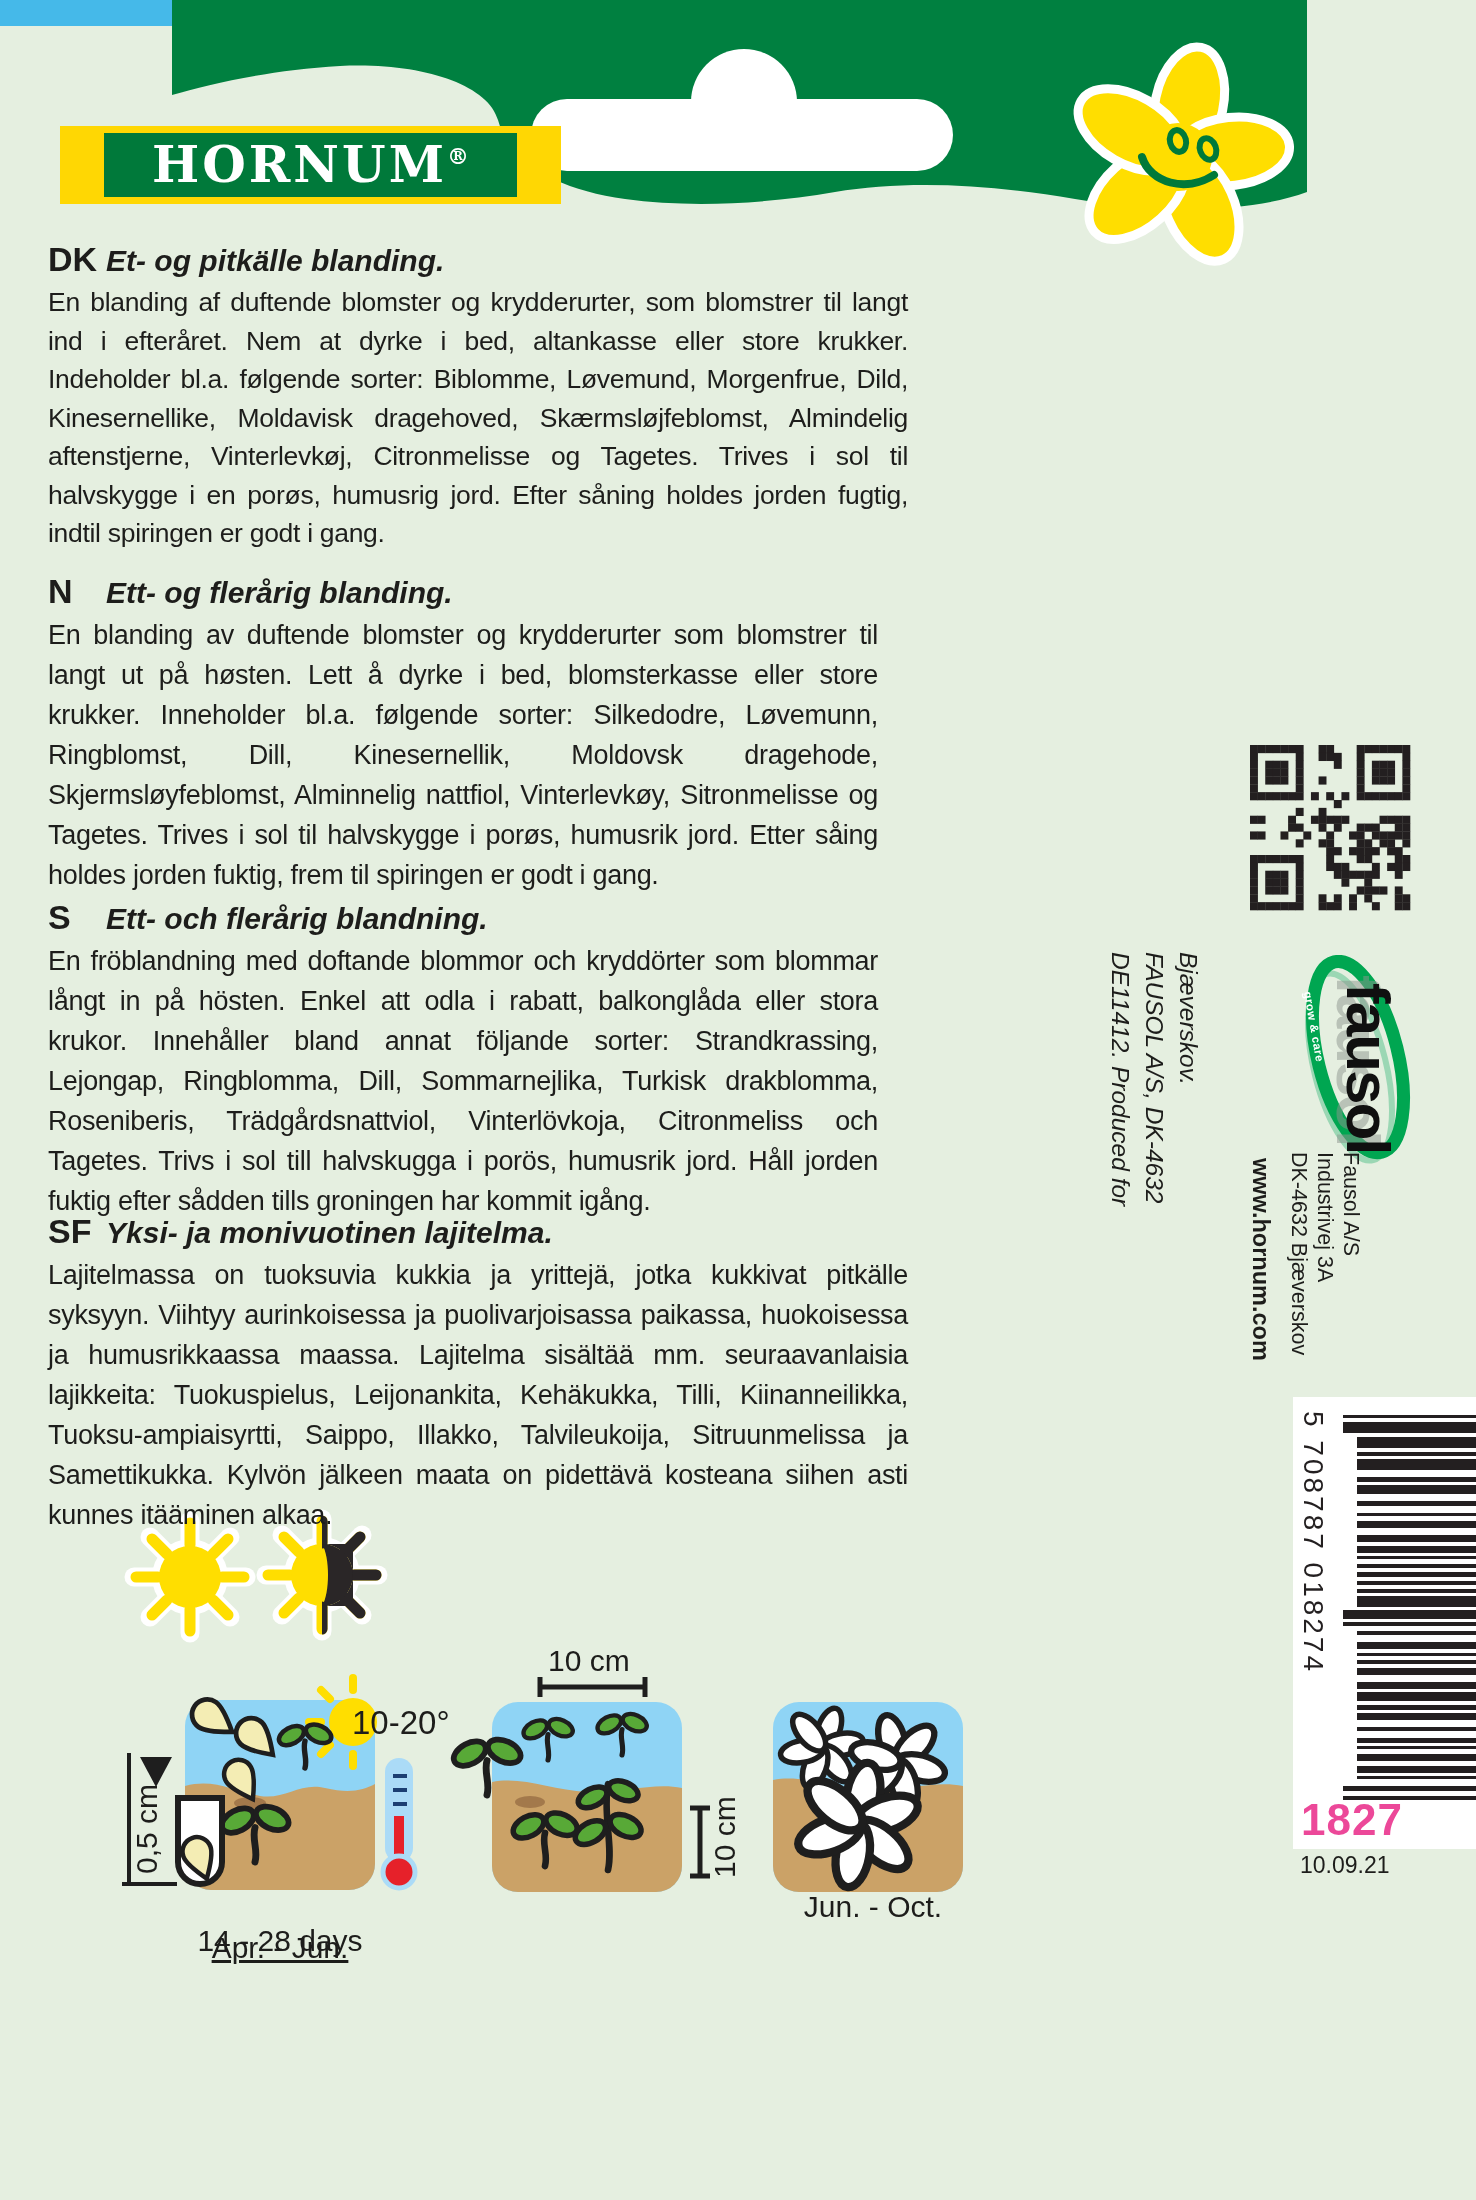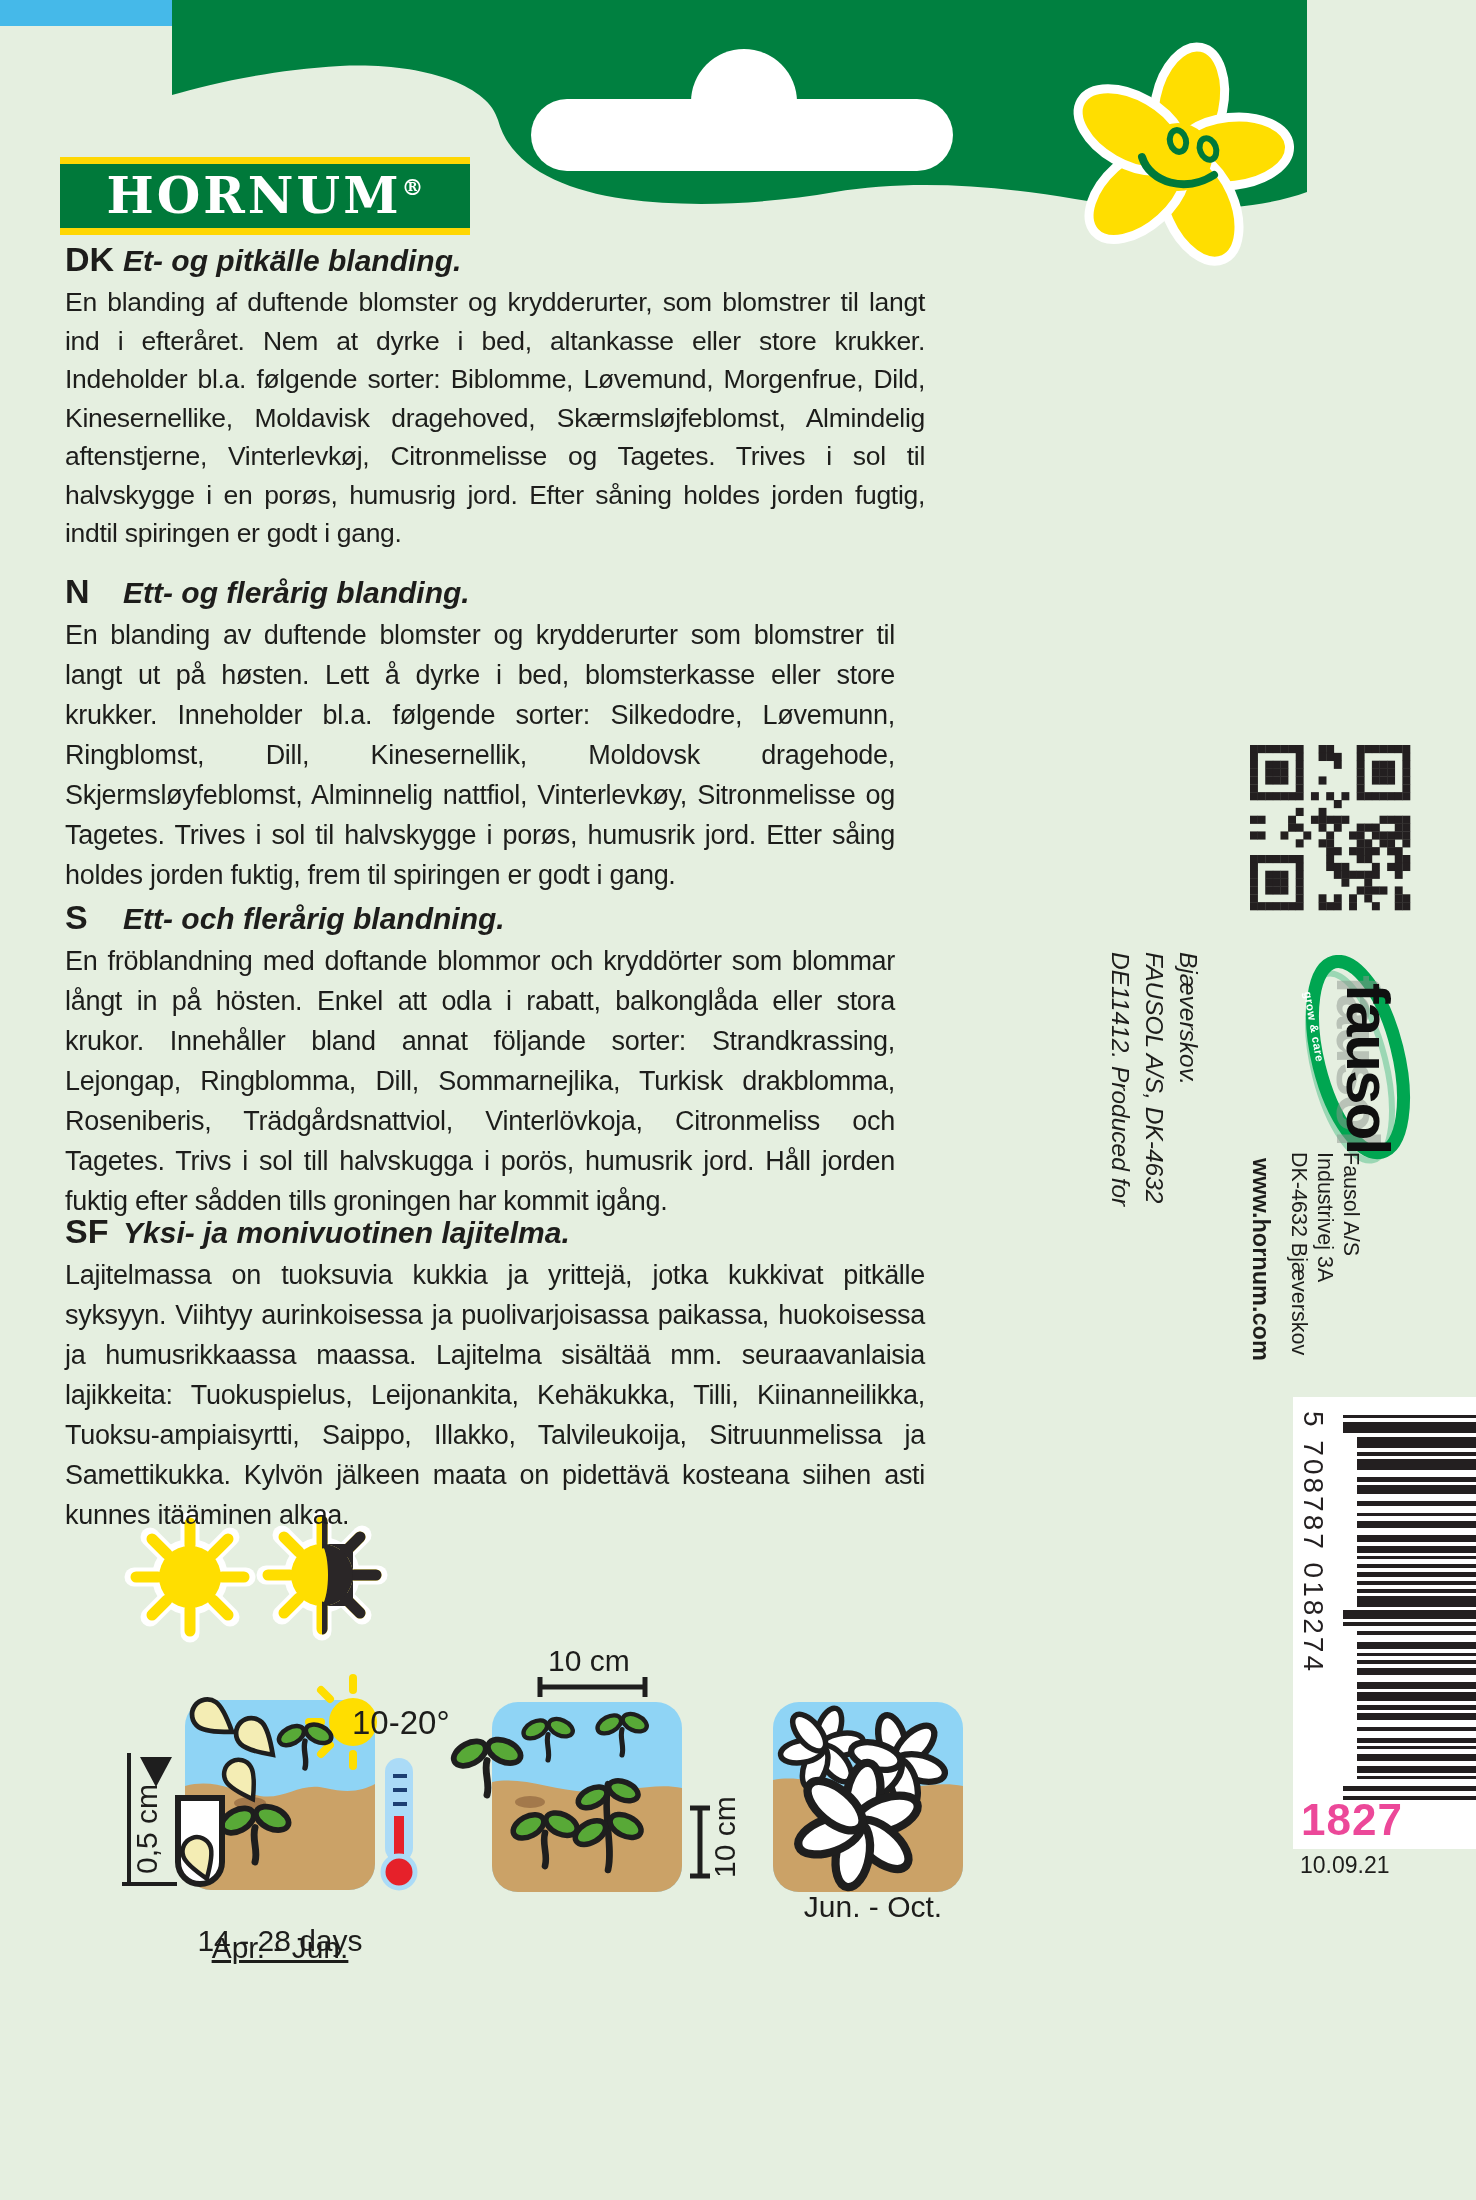--- a/index.html
+++ b/index.html
@@ -1,26 +1,26 @@
 <!DOCTYPE html>
 <html><head>
 <meta charset="utf-8">
 <style>
   html,body{margin:0;padding:0;}
   body{font-family:"Liberation Sans",sans-serif;background:#c8c8c8;}
   #page{position:relative;width:1476px;height:2200px;background:#e5efe0;overflow:hidden;color:#1d1d1b;}
   #deco{position:absolute;left:0;top:0;width:1476px;height:2200px;}
   .abs{position:absolute;}
   
-  #hornum-box{left:60px;top:126px;width:410px;height:78px;background:#FFD703;display:flex;align-items:center;justify-content:center;margin-top:31px;}
+  #hornum-box{left:60px;top:126px;width:501px;height:78px;background:#FFD703;display:flex;align-items:center;justify-content:center;}
   #hornum-inner{width:413px;height:64px;background:#00793A;display:flex;align-items:center;justify-content:center;}
   #hornum-text{font-family:"DejaVu Serif",serif;font-weight:bold;color:#fff;font-size:50px;letter-spacing:3px;line-height:1;}
   #hornum-text sup{font-size:22px;vertical-align:18px;letter-spacing:0;}
   
-  .section{left:65px;width:860px;}
+  .section{left:48px;width:860px;}
   .sec-head{display:flex;align-items:baseline;margin-bottom:4px;}
   .sec-code{font-weight:bold;font-size:34px;width:58px;flex:none;}
   .sec-title{font-weight:bold;font-style:italic;font-size:30px;}
   .sec-body{font-size:27px;line-height:40px;text-align:justify;letter-spacing:-0.3px;}
   #section-dk .sec-body{font-size:26.5px;line-height:38.5px;}
   #produced{left:1103px;top:952px;height:370px;writing-mode:vertical-lr;font-style:italic;font-size:24.5px;line-height:34px;}
   #address{left:1286px;top:1152px;writing-mode:vertical-rl;font-size:21.5px;line-height:26px;}
   #website{left:1247px;top:1158px;writing-mode:vertical-rl;font-size:23.5px;font-weight:bold;}
   
   #fausol{left:1250px;top:995px;width:210px;height:130px;transform:rotate(90deg);}

